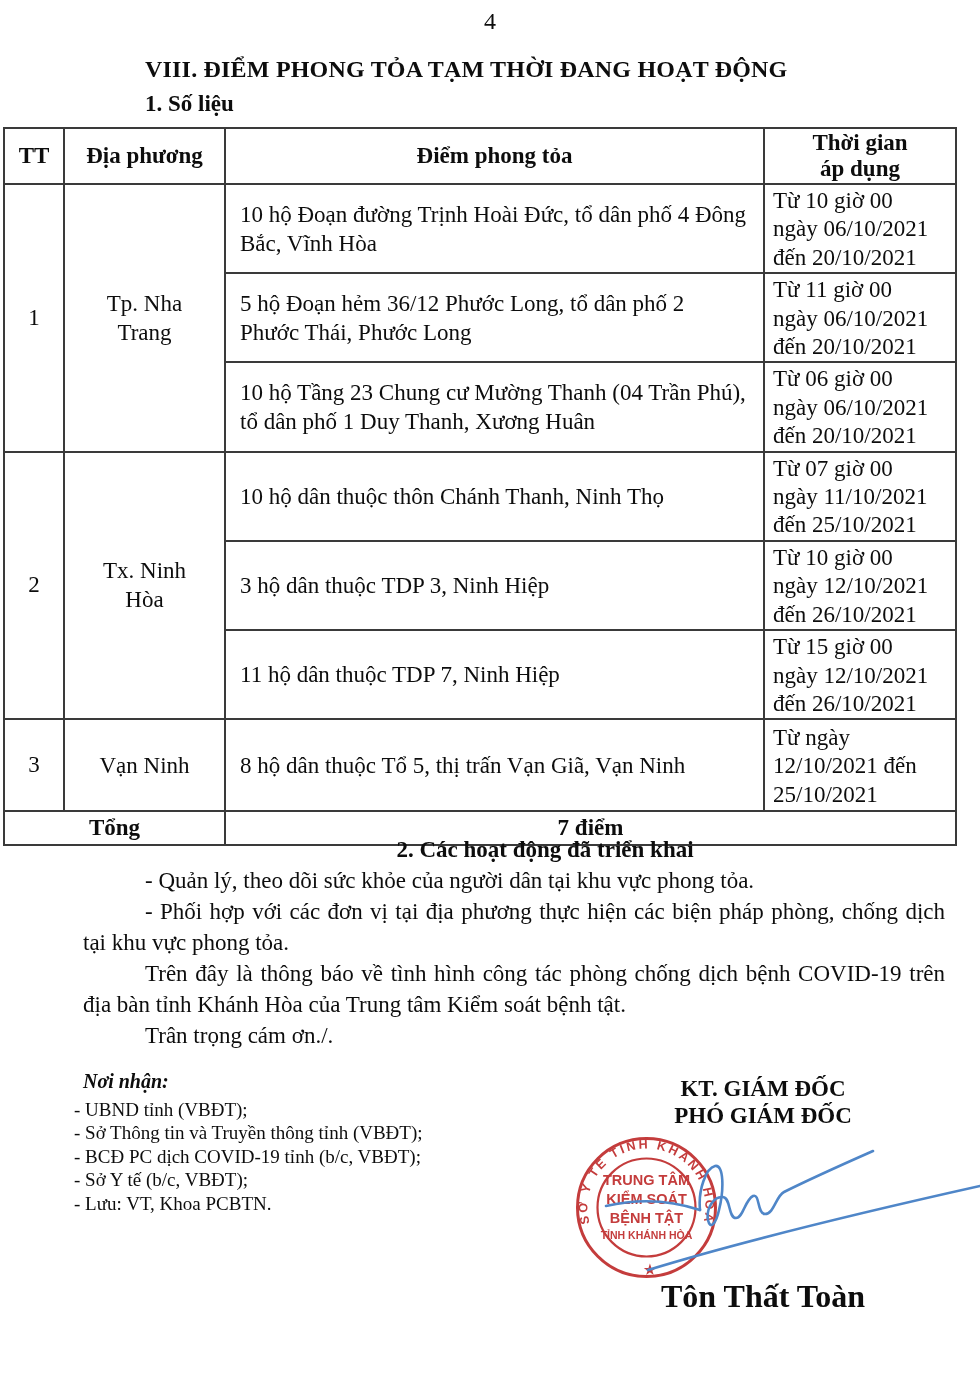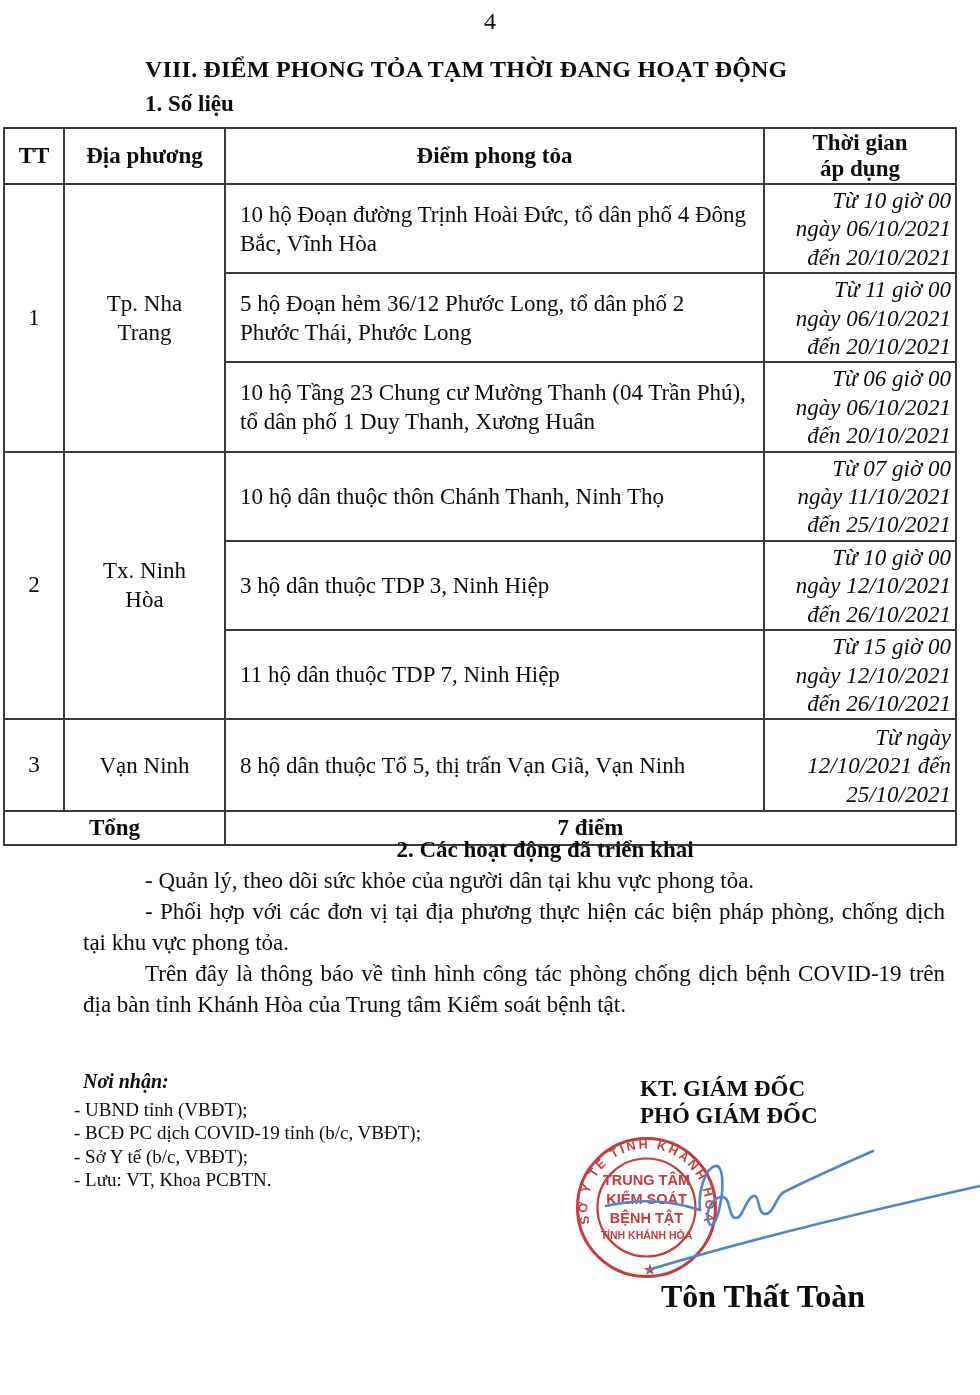--- a/index.html
+++ b/index.html
@@ -39,42 +39,42 @@
     overflow: hidden;
   }
   tr.hdr { height: 56px; }
   tr.sub { height: 87px; }
   tr.last-sub { height: 92px; }
   tr.total { height: 34px; }
   th.h { font-weight: bold; text-align: center; line-height: 26px; }
   td.tt { text-align: center; }
   td.region { text-align: center; padding: 0 20px; line-height: 29px; }
   td.point { text-align: left; padding: 0 16px 0 14px; line-height: 29px; }
-  td.time { text-align: right; padding: 2px 4px 0 8px; line-height: 28.4px; font-style: italic; }
+  td.time { text-align: left; padding: 2px 4px 0 8px; line-height: 28.4px; }
   td.total-label { text-align: center; font-weight: bold; }
   td.total-value { text-align: center; font-weight: bold; }
   
   .activities {
     position: absolute; left: 83px; top: 834px; width: 862px;
     font-size: 23px; line-height: 31px;
   }
   .activities p { text-indent: 62px; text-align: justify; }
   .activities p.heading { font-weight: bold; text-align: center; }
   
   .recipients {
     position: absolute; left: 74px; top: 1070px; width: 420px;
     font-size: 19px; line-height: 23.5px;
   }
   .recipients .label {
     font-size: 20px; font-weight: bold; font-style: italic;
     margin-left: 9px; margin-bottom: 4px;
   }
   .sign-titles {
     position: absolute; left: 640px; top: 1075px; width: 246px;
-    font-weight: bold; font-size: 23px; line-height: 27px;
+    text-align: center; font-weight: bold; font-size: 23px; line-height: 27px;
   }
   .sign-name {
     position: absolute; left: 620px; top: 1278px; width: 286px;
     text-align: center; font-weight: bold; font-size: 32px;
   }
   .stamp-svg { position: absolute; left: 574px; top: 1135px; z-index: 1; }
   .stamp-svg text, .stamp-svg textPath {
     font-family: "Liberation Sans", "DejaVu Sans", sans-serif;
     font-weight: bold; fill: var(--stamp-red, #c43c3c);
   }
@@ -183,25 +183,27 @@
         <td class="total-value" colspan="2">7 điểm</td>
       </tr>
     </tbody>
   </table>
 
   <div class="activities">
     <p class="heading">2. Các hoạt động đã triển khai</p>
     <p>- Quản lý, theo dõi sức khỏe của người dân tại khu vực phong tỏa.</p>
     <p>- Phối hợp với các đơn vị tại địa phương thực hiện các biện pháp phòng, chống dịch tại khu vực phong tỏa.</p>
     <p>Trên đây là thông báo về tình hình công tác phòng chống dịch bệnh COVID-19 trên địa bàn tỉnh Khánh Hòa của Trung tâm Kiểm soát bệnh tật.</p>
+    <p>Trân trọng cám ơn./.</p>
   </div>
 
   <div class="recipients">
     <div class="label">Nơi nhận:</div>
     <div>- UBND tỉnh (VBĐT);</div>
+    <div>- Sở Thông tin và Truyền thông tỉnh (VBĐT);</div>
     <div>- BCĐ PC dịch COVID-19 tỉnh (b/c, VBĐT);</div>
     <div>- Sở Y tế (b/c, VBĐT);</div>
     <div>- Lưu: VT, Khoa PCBTN.</div>
   </div>
 
   <div class="sign-titles">
     <div>KT. GIÁM ĐỐC</div>
     <div>PHÓ GIÁM ĐỐC</div>
   </div>
 

